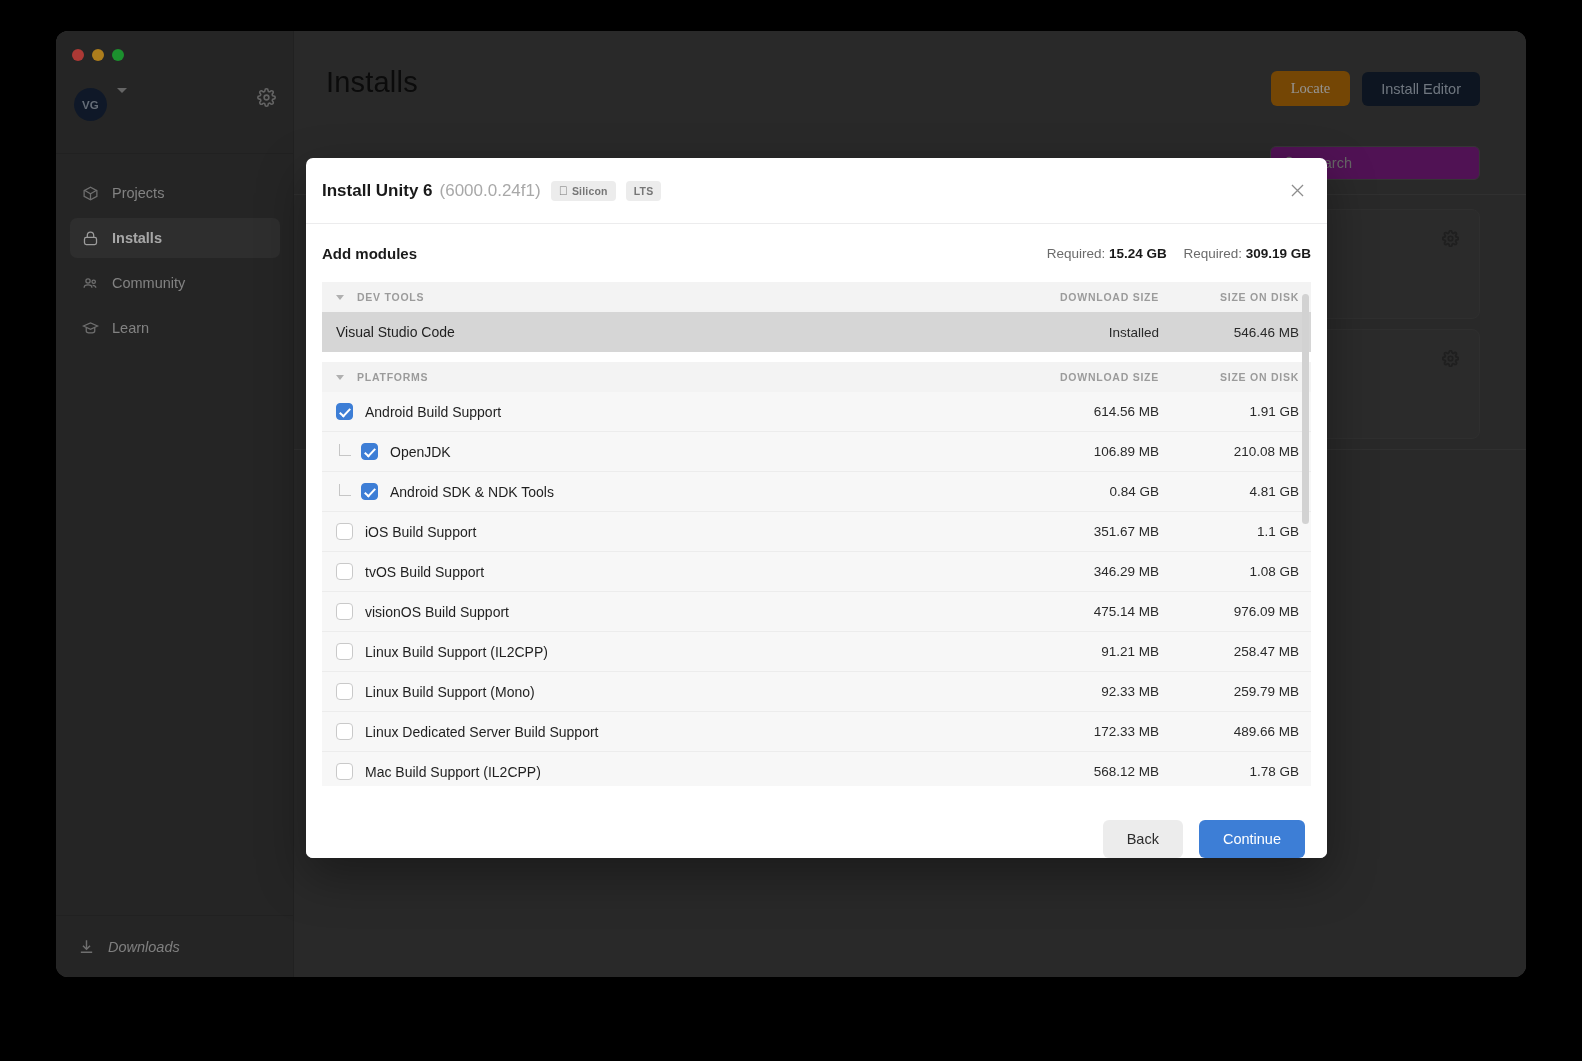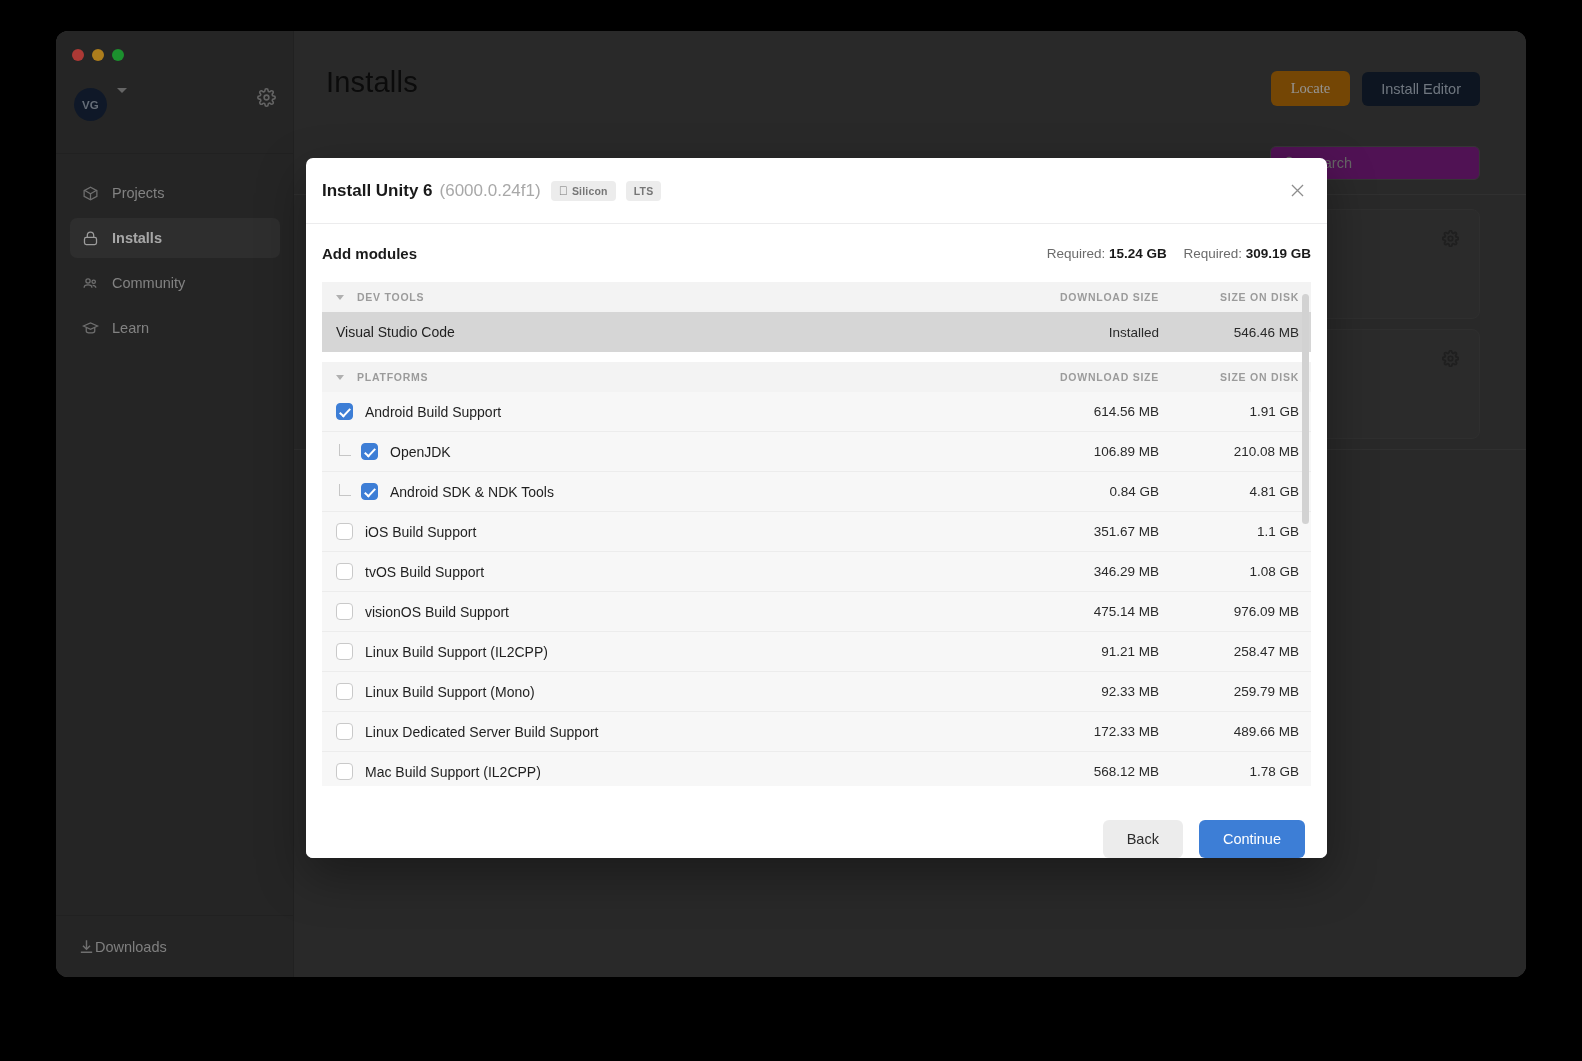--- a/index.html
+++ b/index.html
@@ -122,25 +122,27 @@
   .nav-item.active .nav-icon { color: #d8d8d8; }
 
   .downloads-row {
     position: absolute;
     bottom: 0;
     left: 0;
     width: 238px;
     height: 62px;
     display: flex;
     align-items: center;
+    gap: 13px;
     padding: 0 22px;
     box-sizing: border-box;
     border-top: 1px solid #2e2e2e;
     color: #b0b0b0;
     font-size: 14.5px;
+    font-style: italic;
   }
 
   
   .main {
     flex: 1;
     position: relative;
     background: #3a3a3a;
   }
   .page-title {
     position: absolute;

